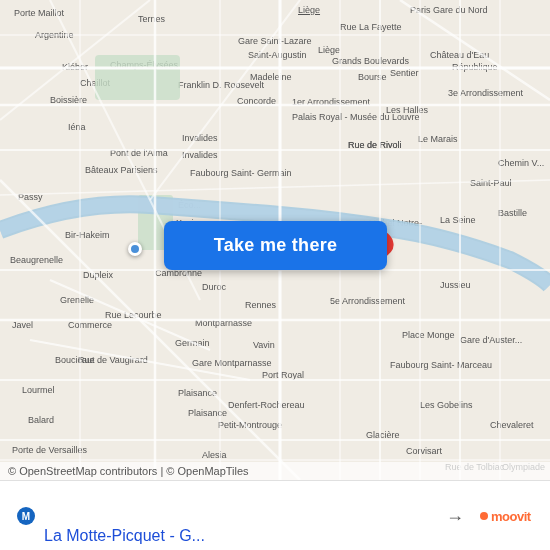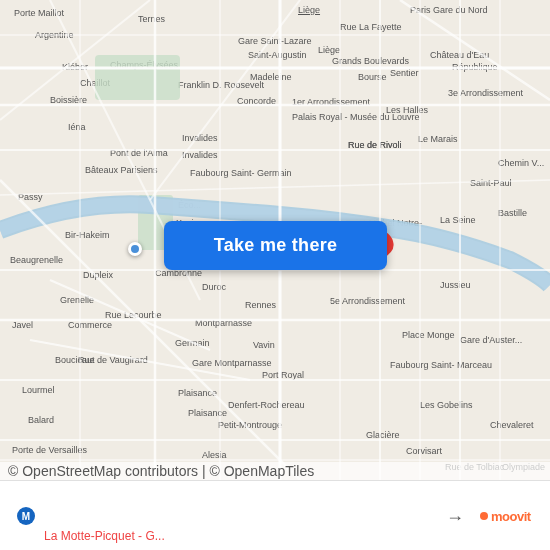--- a/index.html
+++ b/index.html
@@ -91,21 +91,21 @@
     .map-attribution {
       position: absolute;
       bottom: 0;
       left: 0;
       right: 0;
       height: 18px;
       background: rgba(255,255,255,0.7);
       display: flex;
       align-items: center;
       padding: 0 8px;
-      font-size: 14px;
+      font-size: 11px;
       color: #555;
       z-index: 5;
     }
 
     
     .map-label {
       position: absolute;
       font-size: 9px;
       color: #555;
       white-space: nowrap;
@@ -136,22 +136,22 @@
       min-width: 0;
     }
 
     .bottom-from-icon {
       width: 20px;
       height: 20px;
       flex-shrink: 0;
     }
 
     .bottom-from-text {
-      font-size: 12px;
-      color: #ef4444;
+      font-size: 16px;
+      color: #1d4ed8;
       font-weight: 500;
       overflow: hidden;
       text-overflow: ellipsis;
       white-space: nowrap;
       margin-top: 40px;
     }
 
     .bottom-arrow {
       width: 32px;
       height: 20px;

